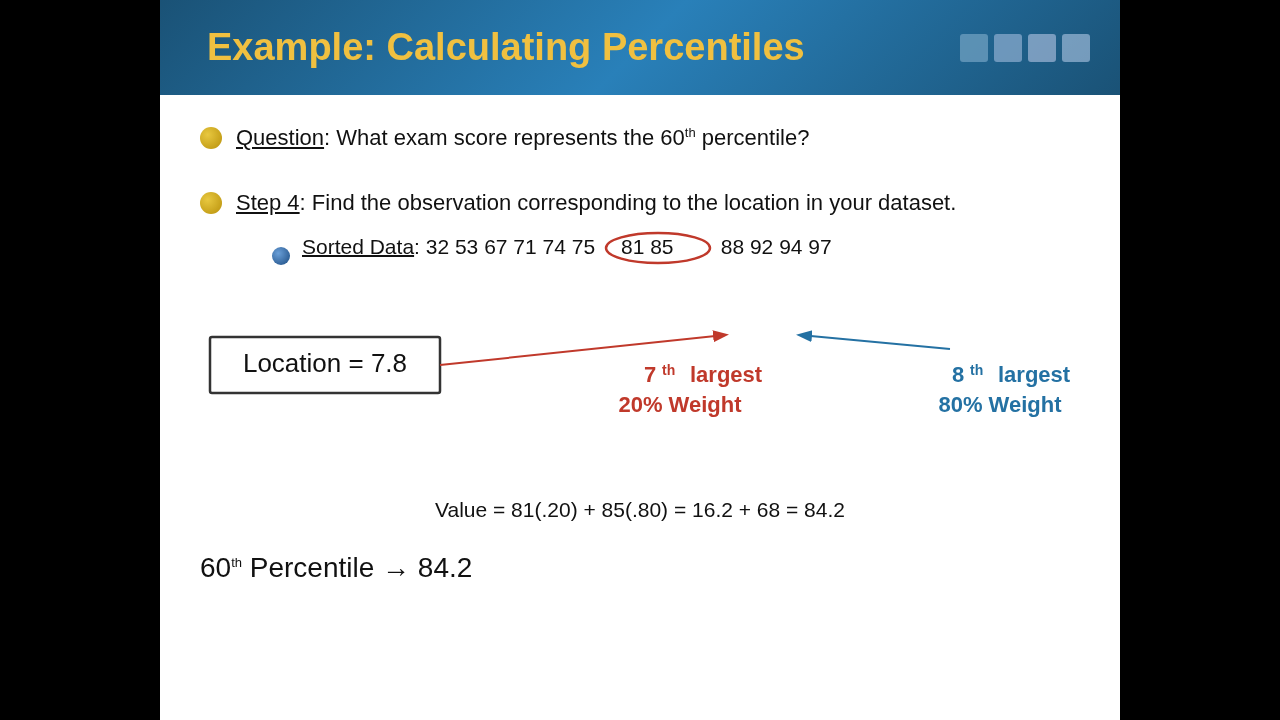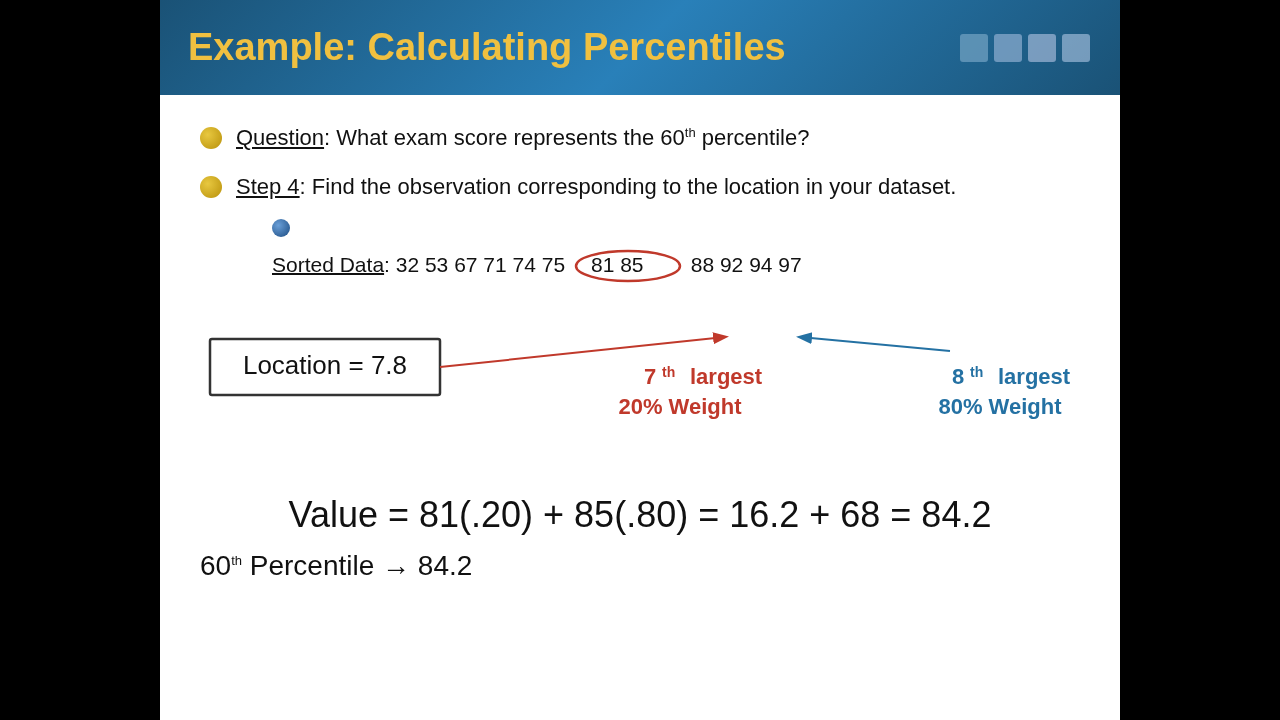--- a/index.html
+++ b/index.html
@@ -16,21 +16,21 @@
     .slide {
       width: 960px;
       height: 720px;
       background: #fff;
       display: flex;
       flex-direction: column;
       position: relative;
     }
     .slide-header {
       background: linear-gradient(135deg, #1a5276 0%, #2980b9 50%, #1a5276 100%);
-      padding: 18px 30px 18px 28px;
+      padding: 18px 30px 18px 47px;
       display: flex;
       align-items: center;
       justify-content: space-between;
       min-height: 95px;
     }
     .slide-title {
       font-size: 38px;
       font-weight: bold;
       color: #f0c040;
       font-family: Arial, sans-serif;
@@ -43,21 +43,21 @@
     .header-square {
       width: 28px;
       height: 28px;
       border-radius: 3px;
     }
     .slide-content {
       padding: 28px 40px 20px 40px;
       flex: 1;
       display: flex;
       flex-direction: column;
-      gap: 0;
+      gap: 16px;
     }
     .bullet-item {
       display: flex;
       align-items: flex-start;
       margin-bottom: 18px;
       gap: 14px;
     }
     .bullet-icon {
       width: 22px;
       height: 22px;
@@ -71,42 +71,41 @@
     }
     .bullet-text {
       font-size: 22px;
       color: #111;
       line-height: 1.4;
     }
     .bullet-text u { text-decoration: underline; }
     sup { font-size: 13px; }
     .sub-bullet {
       display: flex;
-      align-items: flex-start;
+      align-items: flex-end;
       margin-top: 12px;
       margin-left: 36px;
       gap: 12px;
-      flex-direction: column;
     }
     .sub-bullet-icon {
       width: 18px;
       height: 18px;
       min-width: 18px;
       border-radius: 50%;
       background: radial-gradient(circle at 35% 35%, #6a9fd8, #1a4a80);
       margin-top: 4px;
     }
     .sub-bullet-text {
       font-size: 21px;
       color: #111;
     }
     .formula-area {
-      margin-top: 40px;
+      margin-top: 30px;
       text-align: center;
-      font-size: 36px;
+      font-size: 21px;
       color: #111;
       font-family: Arial, sans-serif;
     }
     .percentile-line {
       margin-top: 14px;
       font-size: 28px;
       color: #111;
       font-family: Arial, sans-serif;
     }
 

